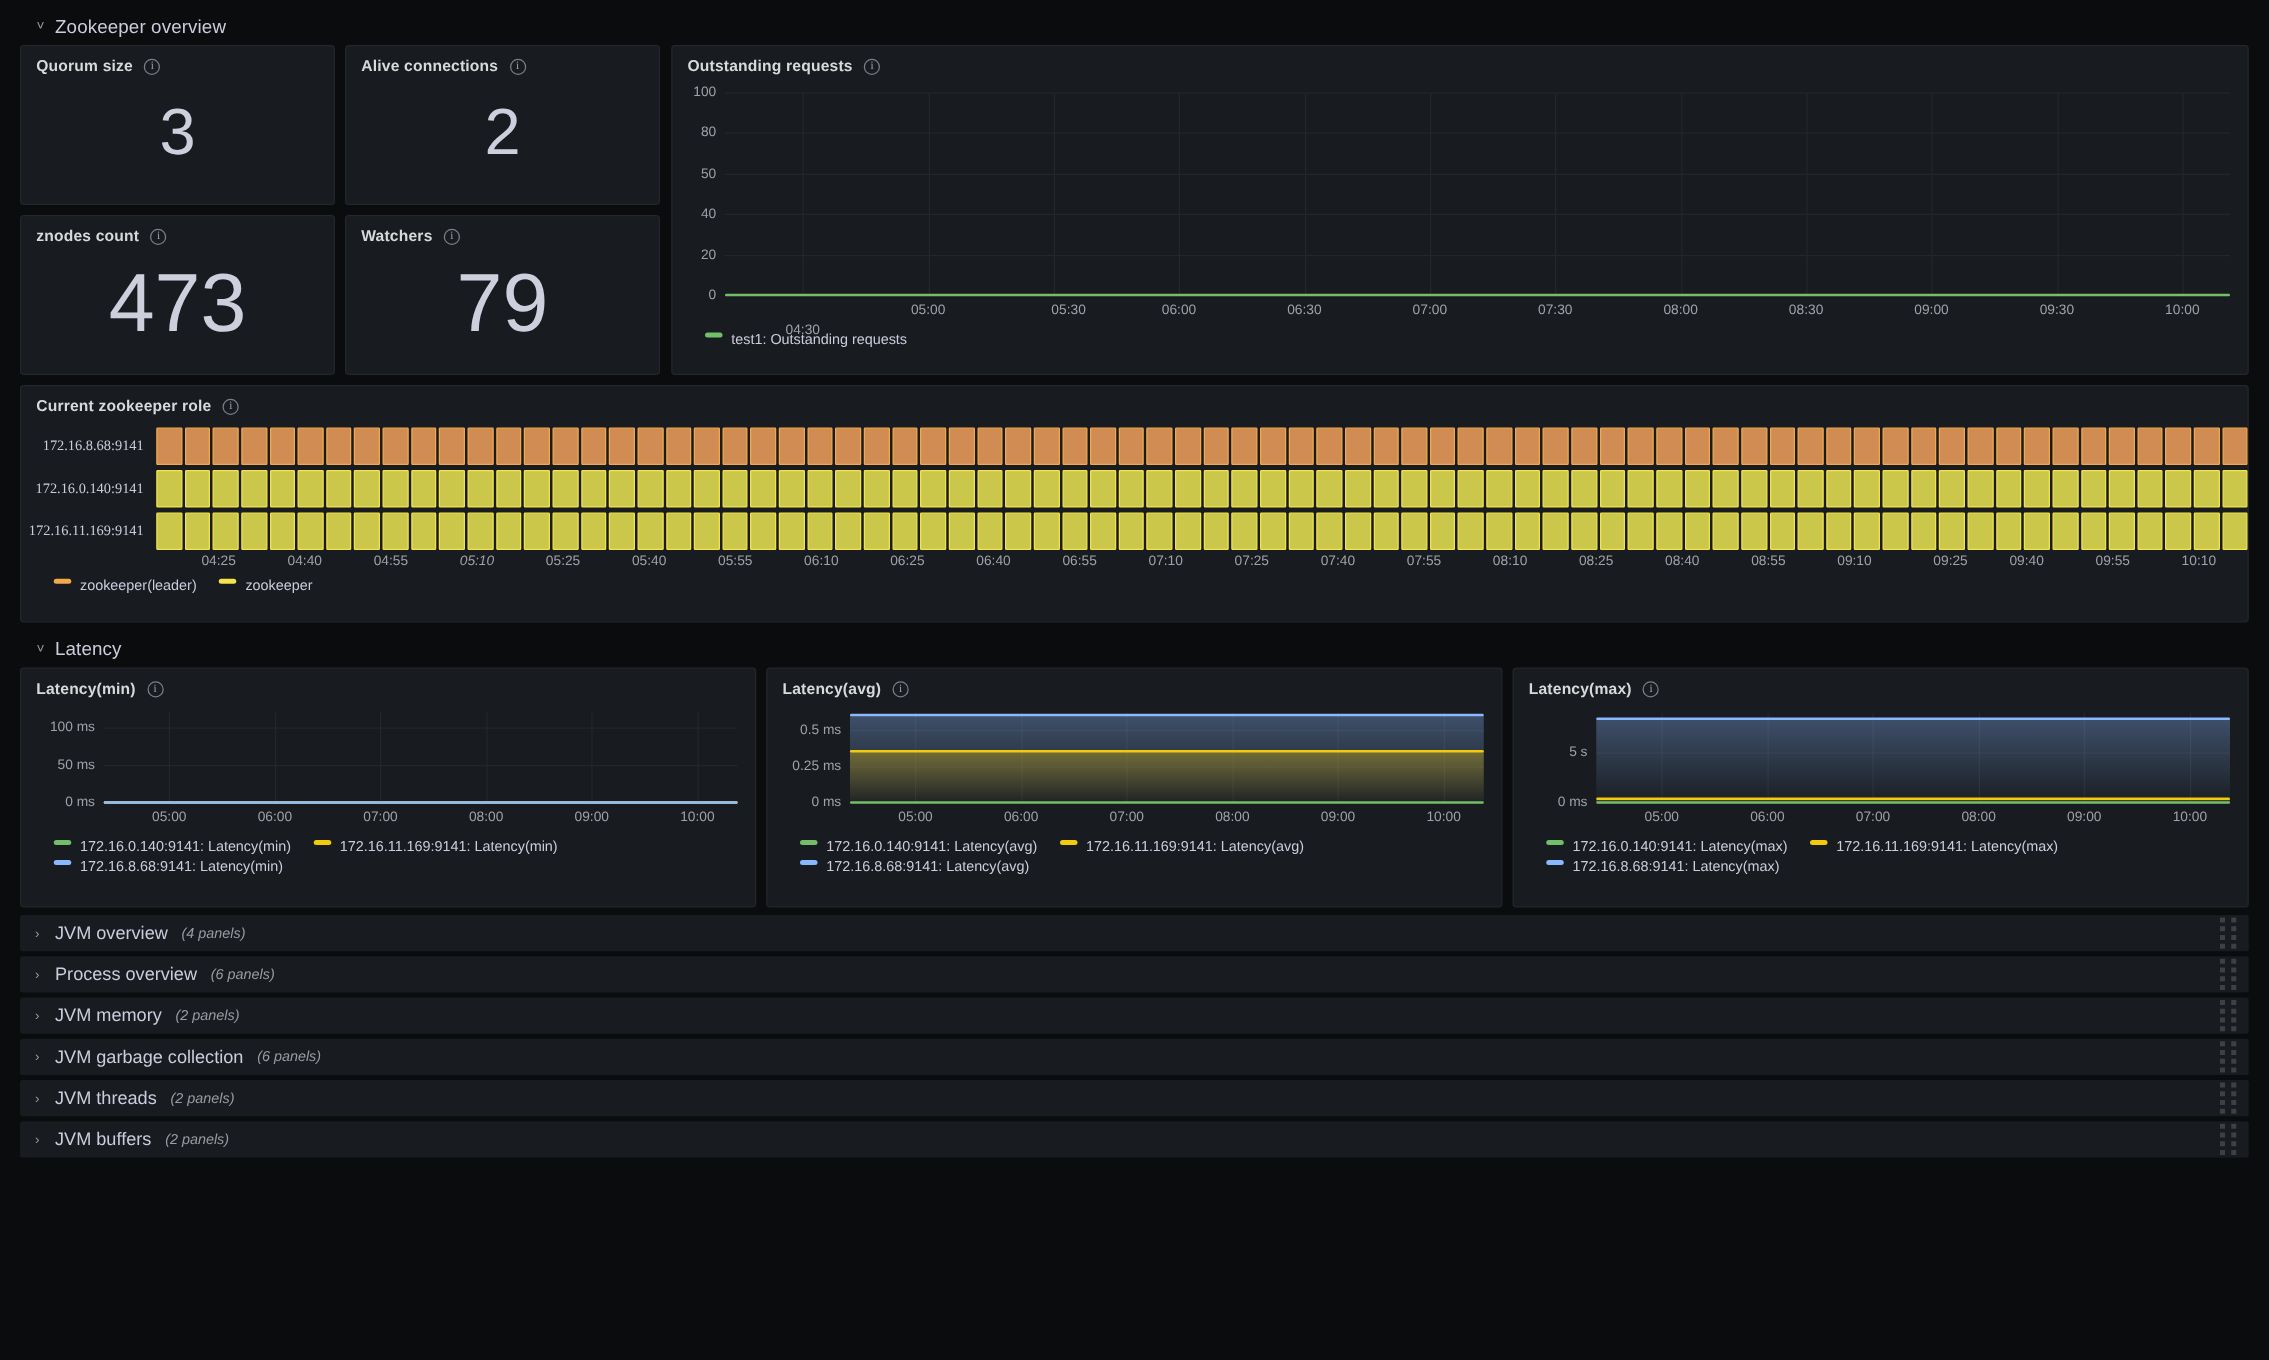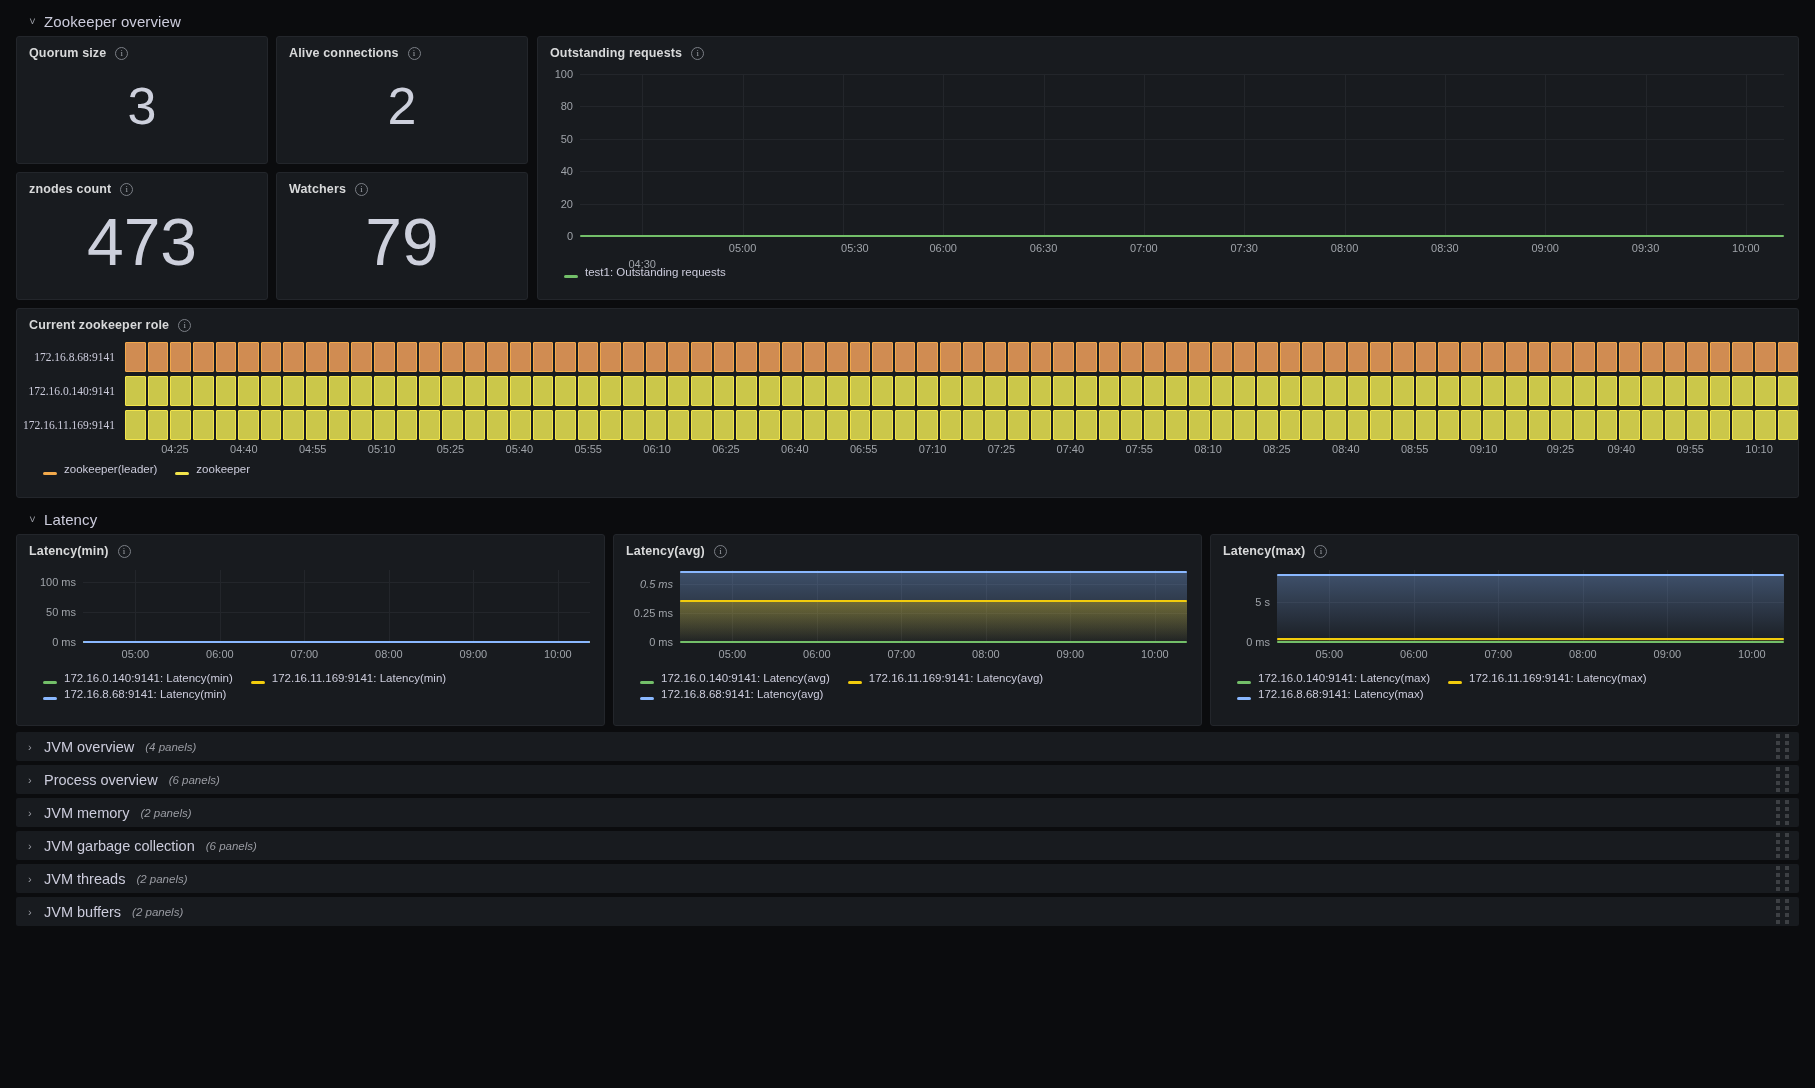--- a/index.html
+++ b/index.html
@@ -61,21 +61,21 @@
   
   .ts-wrap { position: relative; width: 100%; }
   .axis-lbl { position: absolute; font-size: 11px; color: #9fa3a9; white-space: nowrap; }
   .y-lbl { text-align: right; transform: translateY(-50%); }
   .x-lbl { transform: translateX(-50%); }
   .gridline-h { position: absolute; height: 1px; background: #23262b; }
   .gridline-v { position: absolute; width: 1px; background: #23262b; }
   .serie-line { position: absolute; height: 2px; border-radius: 1px; }
 
   .legend { display: flex; flex-wrap: wrap; gap: 4px 18px; padding: 4px 0 0 26px; }
-  .legend-item { display: flex; align-items: flex-end; gap: 7px; font-size: 11.5px; color: #ccccdc; cursor: pointer; }
+  .legend-item { display: flex; align-items: flex-start; gap: 7px; font-size: 11.5px; color: #ccccdc; cursor: pointer; }
   .legend-swatch { width: 14px; height: 3.5px; border-radius: 2px; flex: 0 0 14px; }
 
   
   .tl-rows { position: relative; }
   .tl-row { display: flex; align-items: center; height: 34px; }
   .tl-label {
     width: 108px; flex: 0 0 108px; text-align: right; padding-right: 10px;
     font-size: 11.5px; color: #ccccdc; white-space: nowrap;
   }
   .tl-track { flex: 1; height: 30px; display: flex; gap: 2px; position: relative; }
@@ -455,21 +455,21 @@
             <div class="tl-seg" style="background: rgb(203, 199, 74); border: 1px solid rgb(242, 228, 75);"></div>
             <div class="tl-seg" style="background: rgb(203, 199, 74); border: 1px solid rgb(242, 228, 75);"></div>
             <div class="tl-seg" style="background: rgb(203, 199, 74); border: 1px solid rgb(242, 228, 75);"></div>
           </div>
         </div>
       </div>
     <div style="position:relative;height:16px;margin-left:118px;margin-right:10px;" id="timeline-axis">
         <div class="axis-lbl x-lbl" style="left: 2.41667%; top: 1px;">04:25</div>
         <div class="axis-lbl x-lbl" style="left: 6.58333%; top: 1px;">04:40</div>
         <div class="axis-lbl x-lbl" style="left: 10.75%; top: 1px;">04:55</div>
-        <div class="axis-lbl x-lbl" style="left: 14.9167%; top: 1px;">05:10</div>
+        <div class="axis-lbl x-lbl" style="left: 14.9167%; top: 1px; font-style: italic;">05:10</div>
         <div class="axis-lbl x-lbl" style="left: 19.0833%; top: 1px;">05:25</div>
         <div class="axis-lbl x-lbl" style="left: 23.25%; top: 1px;">05:40</div>
         <div class="axis-lbl x-lbl" style="left: 27.4167%; top: 1px;">05:55</div>
         <div class="axis-lbl x-lbl" style="left: 31.5833%; top: 1px;">06:10</div>
         <div class="axis-lbl x-lbl" style="left: 35.75%; top: 1px;">06:25</div>
         <div class="axis-lbl x-lbl" style="left: 39.9167%; top: 1px;">06:40</div>
         <div class="axis-lbl x-lbl" style="left: 44.0833%; top: 1px;">06:55</div>
         <div class="axis-lbl x-lbl" style="left: 48.25%; top: 1px;">07:10</div>
         <div class="axis-lbl x-lbl" style="left: 52.4167%; top: 1px;">07:25</div>
         <div class="axis-lbl x-lbl" style="left: 56.5833%; top: 1px;">07:40</div>
@@ -553,21 +553,21 @@
         <span class="info-ico">
             <span>i</span>
           </span>
       </div>
       <div class="ts-wrap" id="chart-latency-avg" style="height:108px;">
           <div class="gridline-h" style="left: 66px; width: 507px; top: 82px;"></div>
           <div class="gridline-h" style="left: 66px; width: 507px; top: 52.9677px;"></div>
           <div class="gridline-h" style="left: 66px; width: 507px; top: 23.9355px;"></div>
           <div class="axis-lbl y-lbl" style="top: 82px; left: 0px; width: 59px;">0 ms</div>
           <div class="axis-lbl y-lbl" style="top: 52.9677px; left: 0px; width: 59px;">0.25 ms</div>
-          <div class="axis-lbl y-lbl" style="top: 23.9355px; left: 0px; width: 59px; font-style: italic;">0.5 ms</div>
+          <div class="axis-lbl y-lbl" style="top: 23.9355px; left: 0px; width: 59px;">0.5 ms</div>
           <div class="gridline-v" style="left: 118.39px; top: 10px; height: 72px;"></div>
           <div class="axis-lbl x-lbl" style="left: 118.39px; top: 88px;">05:00</div>
           <div class="gridline-v" style="left: 202.89px; top: 10px; height: 72px;"></div>
           <div class="axis-lbl x-lbl" style="left: 202.89px; top: 88px;">06:00</div>
           <div class="gridline-v" style="left: 287.39px; top: 10px; height: 72px;"></div>
           <div class="axis-lbl x-lbl" style="left: 287.39px; top: 88px;">07:00</div>
           <div class="gridline-v" style="left: 371.89px; top: 10px; height: 72px;"></div>
           <div class="axis-lbl x-lbl" style="left: 371.89px; top: 88px;">08:00</div>
           <div class="gridline-v" style="left: 456.39px; top: 10px; height: 72px;"></div>
           <div class="axis-lbl x-lbl" style="left: 456.39px; top: 88px;">09:00</div>

